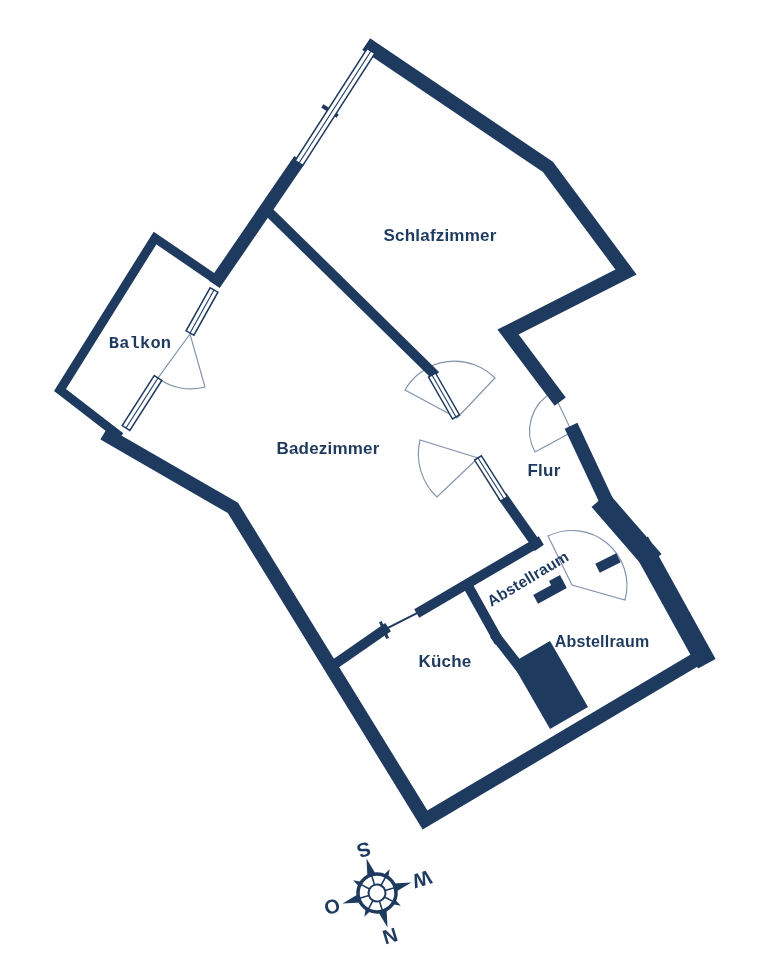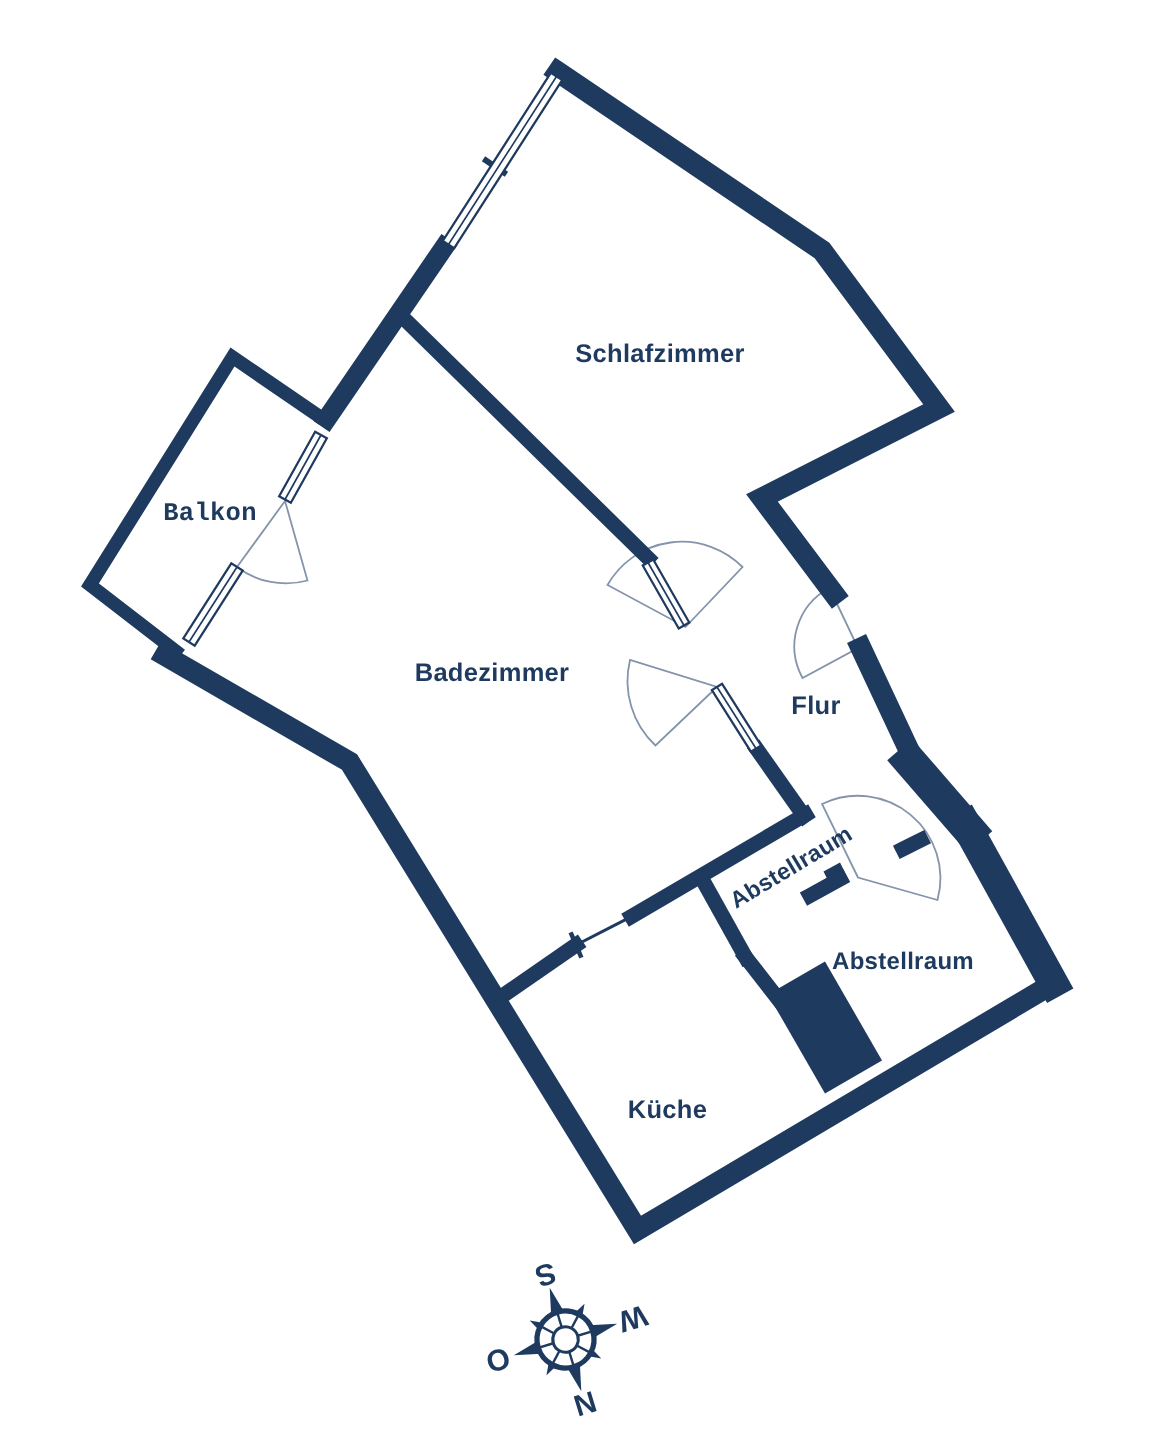--- a/index.html
+++ b/index.html
@@ -116,15 +116,15 @@
       </g>
     </g>
   </svg>
 
   <div class="room-label" style="left:440px;top:236px;">Schlafzimmer</div>
   <div class="room-label" style="left:140px;top:343px;font-family:Liberation Mono, monospace;">Balkon</div>
   <div class="room-label" style="left:328px;top:449px;">Badezimmer</div>
   <div class="room-label" style="left:544px;top:471px;">Flur</div>
   <div class="room-label rotated" style="left:528px;top:579px;font-size:15.5px;">Abstellraum</div>
   <div class="room-label" style="left:602px;top:642px;font-size:16px;">Abstellraum</div>
-  <div class="room-label" style="left:445px;top:740px;">Küche</div>
+  <div class="room-label" style="left:445px;top:662px;">Küche</div>
 
 </div>
 
 </body></html>

